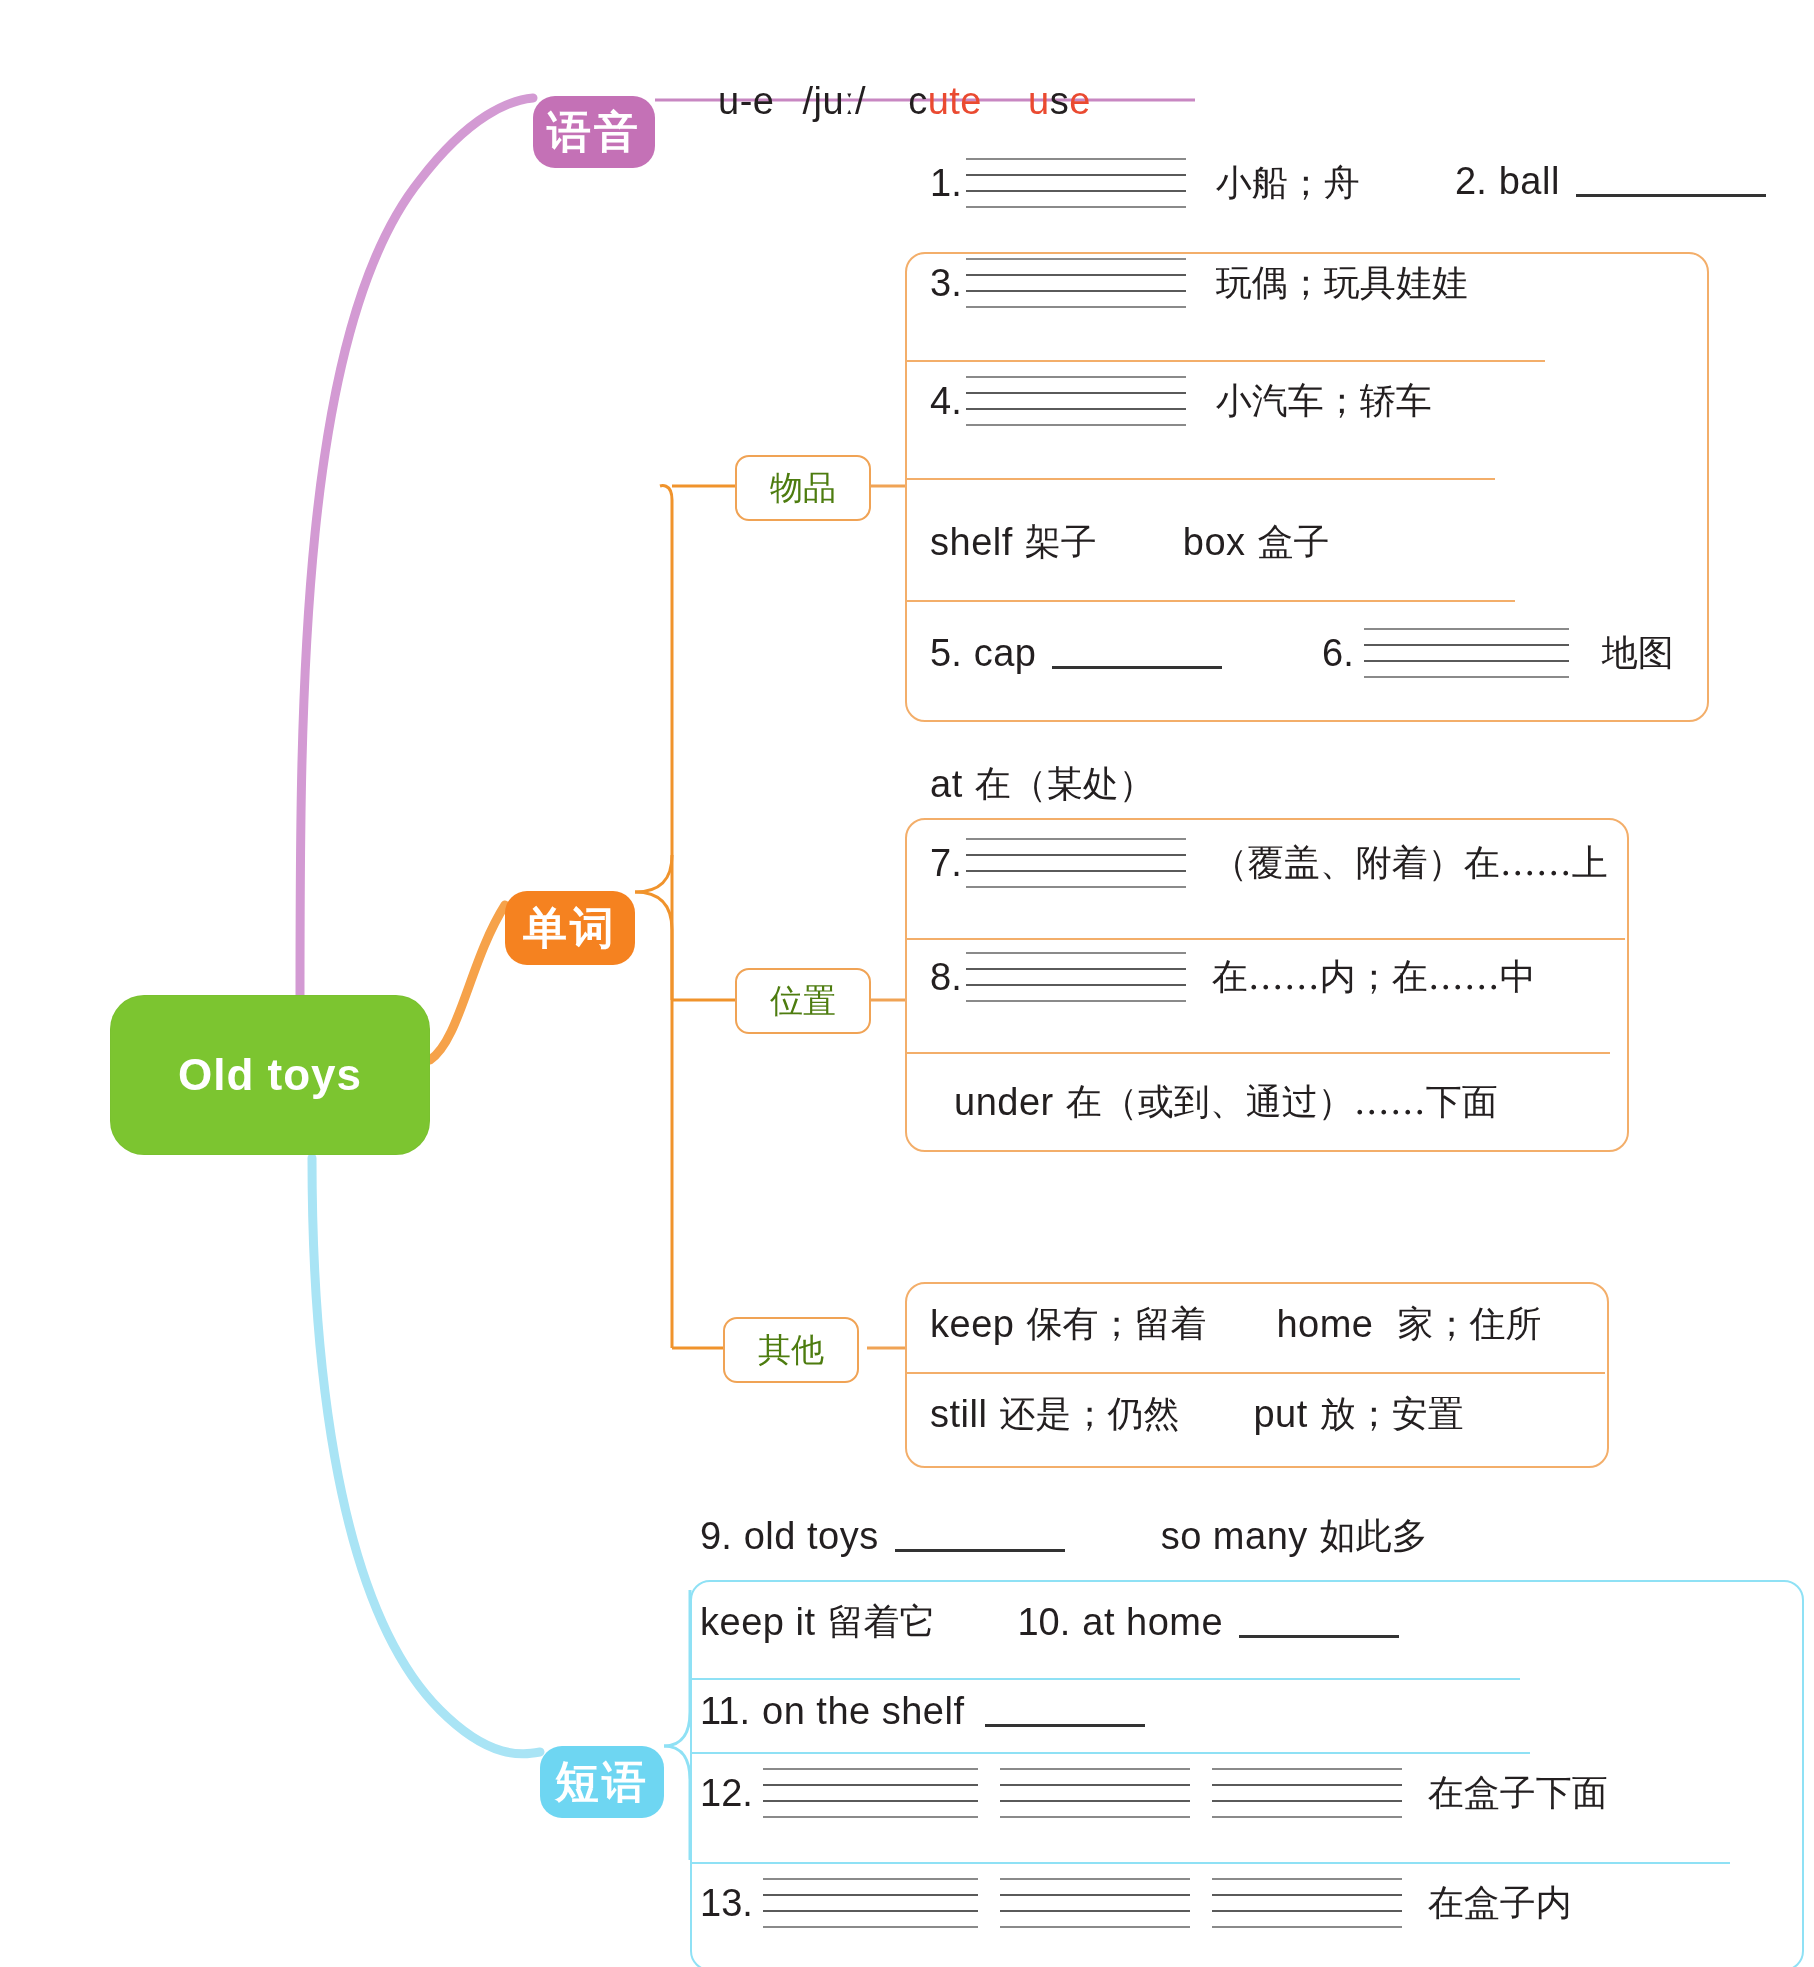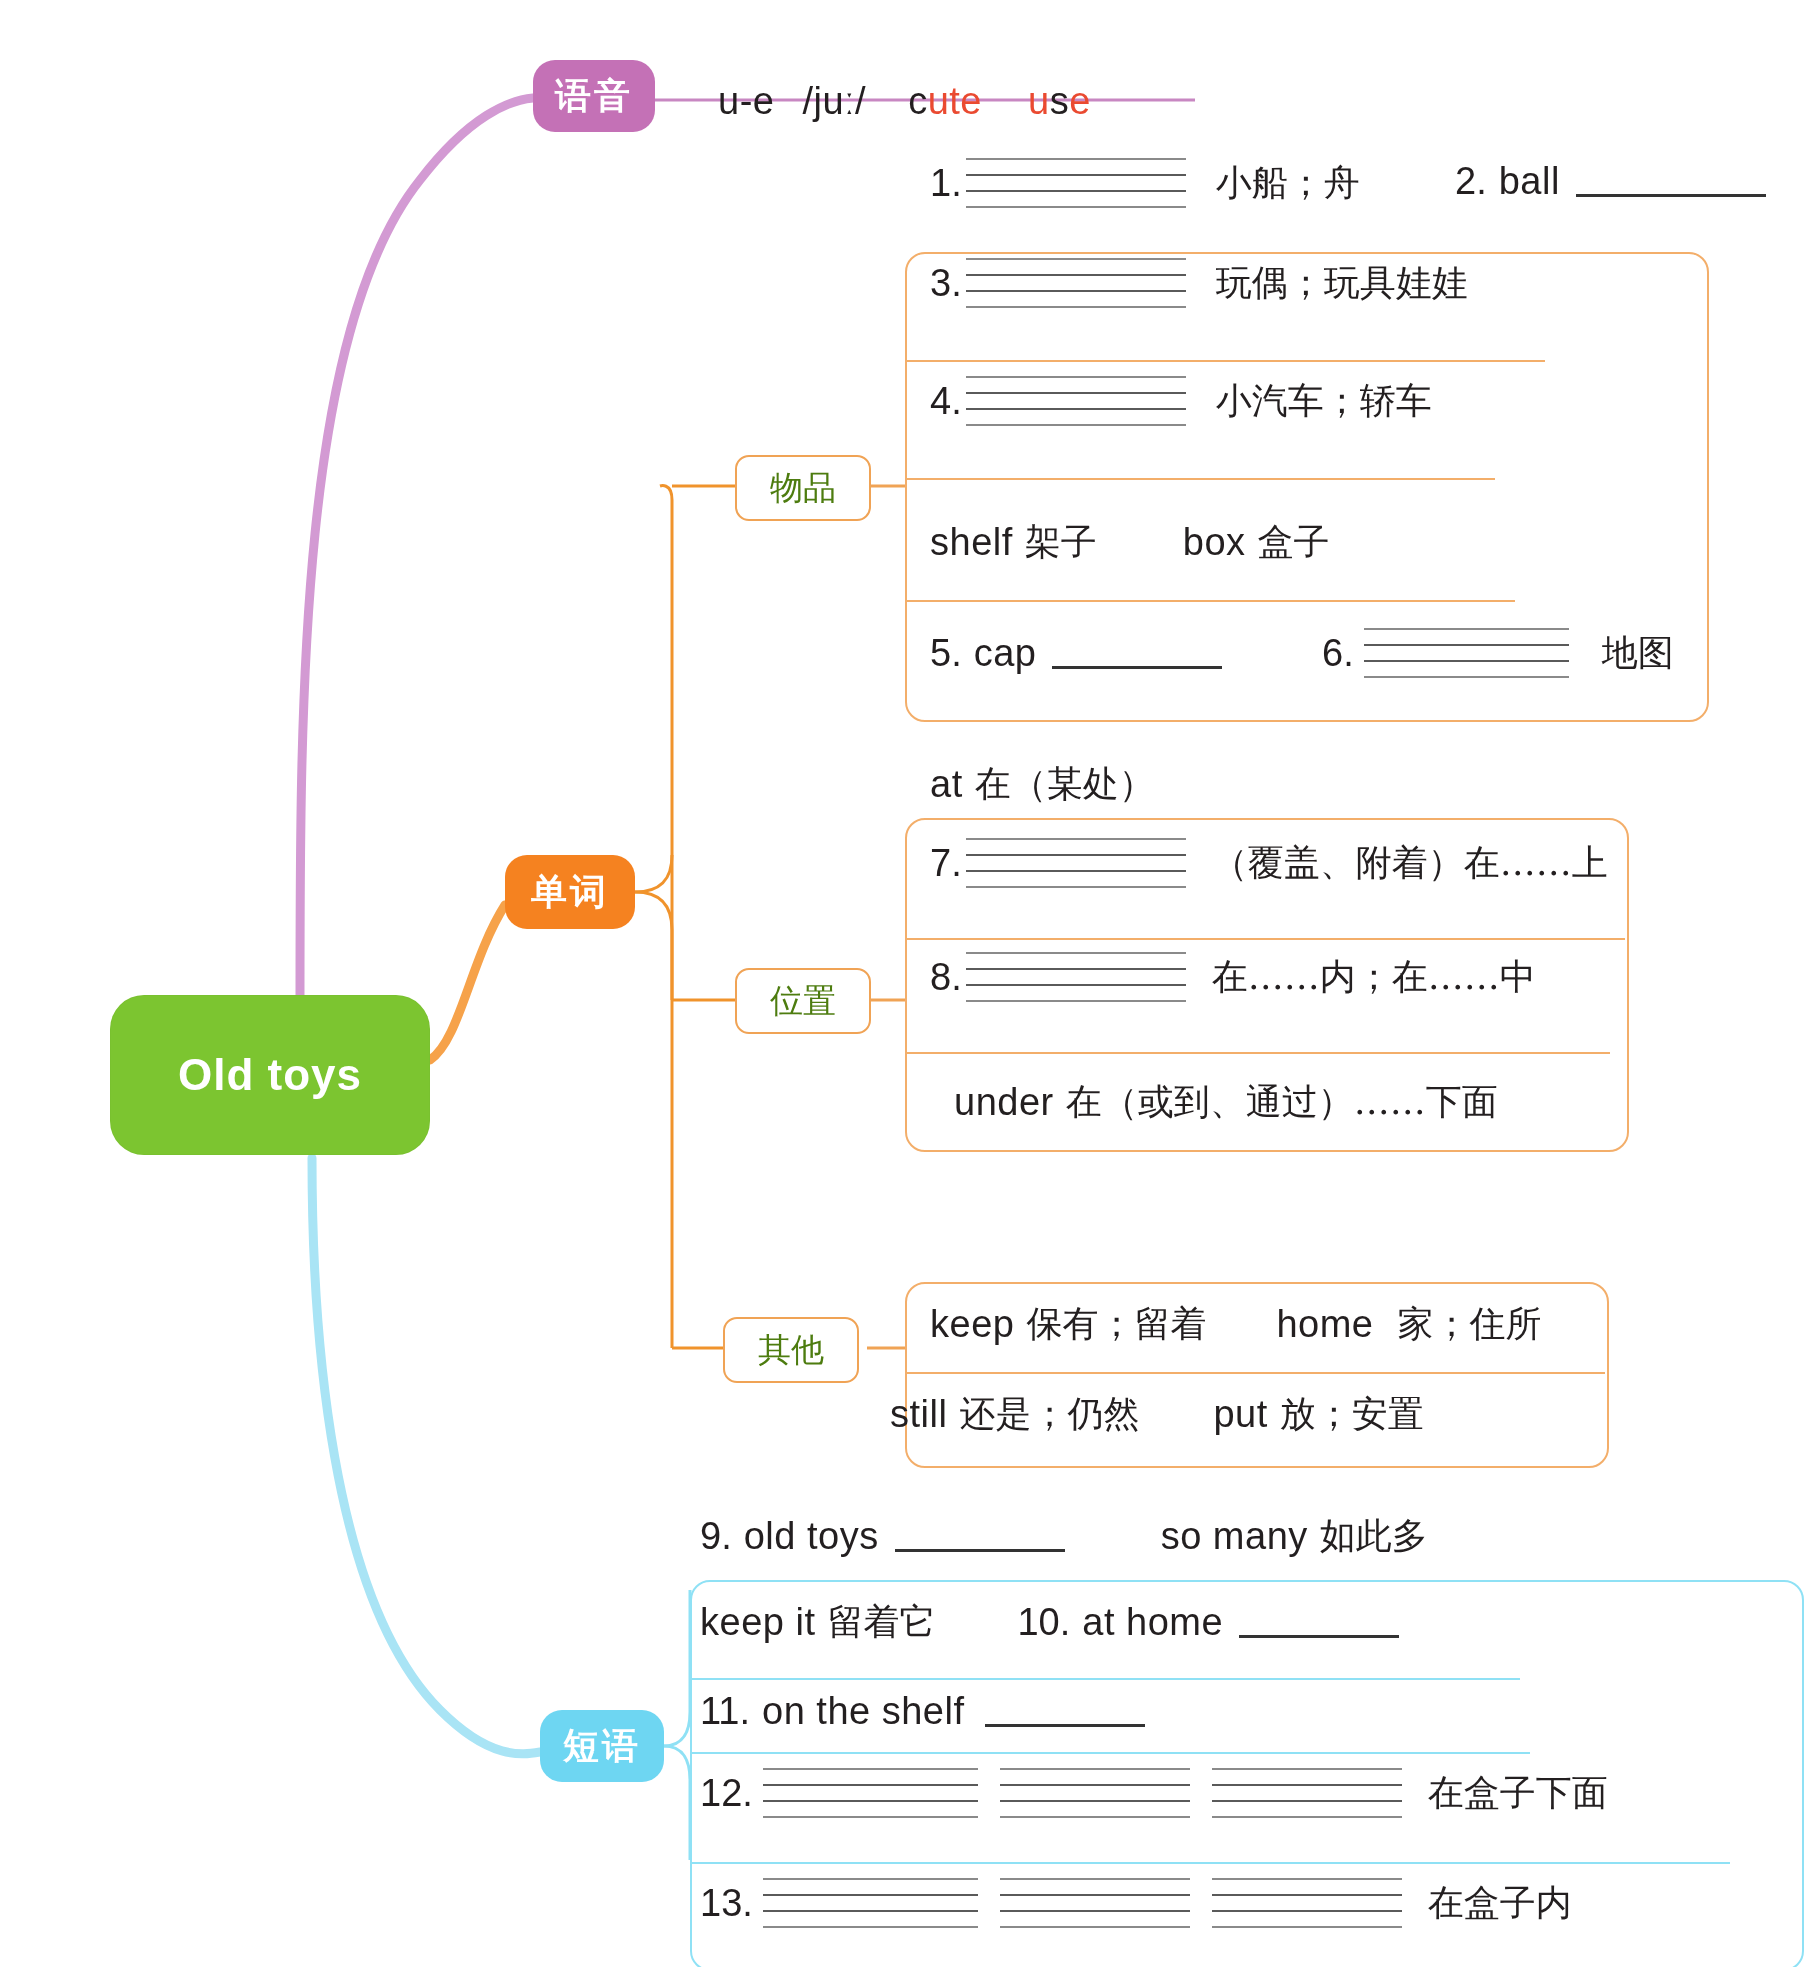--- a/index.html
+++ b/index.html
@@ -19,21 +19,21 @@
     box-shadow:inset 0 0 0 1px rgba(0,0,0,.02);
   }
   .center-node span{
     color:#ffffff;font-size:44px;font-weight:bold;letter-spacing:1px;
   }
 
   
   .pill{
     position:absolute;border-radius:22px;
     display:flex;align-items:center;justify-content:center;
-    color:#fff;font-weight:bold;font-size:36px;letter-spacing:3px;
+    color:#fff;font-weight:bold;font-size:44px;letter-spacing:3px;margin-top:36px;
   }
   .pill-yuyin{left:533px;top:60px;width:122px;height:72px;background:#c471b6;}
   .pill-danci{left:505px;top:855px;width:130px;height:74px;background:#f58220;}
   .pill-duanyu{left:540px;top:1710px;width:124px;height:72px;background:#6ed6f2;}
 
   
   .subbox{
     position:absolute;border:2px solid #f0a355;border-radius:14px;
     background:#fff;display:flex;align-items:center;justify-content:center;
     color:#4d7c0f;font-size:33px;
@@ -255,21 +255,21 @@
 
   <div class="groupbox gb-orange" style="left:905px;top:1282px;width:700px;height:182px;"></div>
   <div style="position:absolute;left:905px;top:1372px;width:700px;height:0;border-top:2px solid #f3ae6a;"></div>
 
   <div class="row" style="left:930px;top:1300px;">
     <span class="en">keep</span>
     <span class="cn" style="margin-left:12px;">保有；留着</span>
     <span class="en" style="margin-left:70px;">home</span>
     <span class="cn" style="margin-left:24px;">家；住所</span>
   </div>
-  <div class="row" style="left:890px;top:1390px;">
+  <div class="row" style="left:930px;top:1390px;">
     <span class="en">still</span>
     <span class="cn" style="margin-left:12px;">还是；仍然</span>
     <span class="en" style="margin-left:74px;">put</span>
     <span class="cn" style="margin-left:12px;">放；安置</span>
   </div>
 
   <div class="pill pill-duanyu">
     <span>短语</span>
   </div>
 

